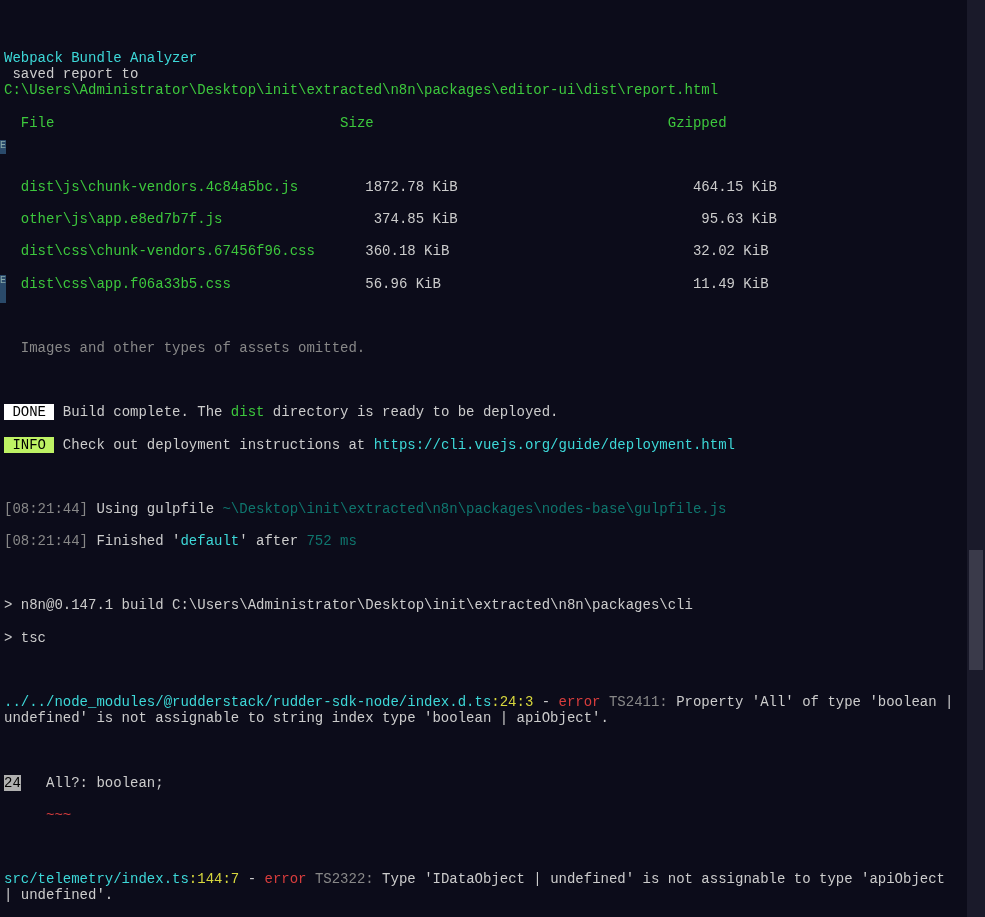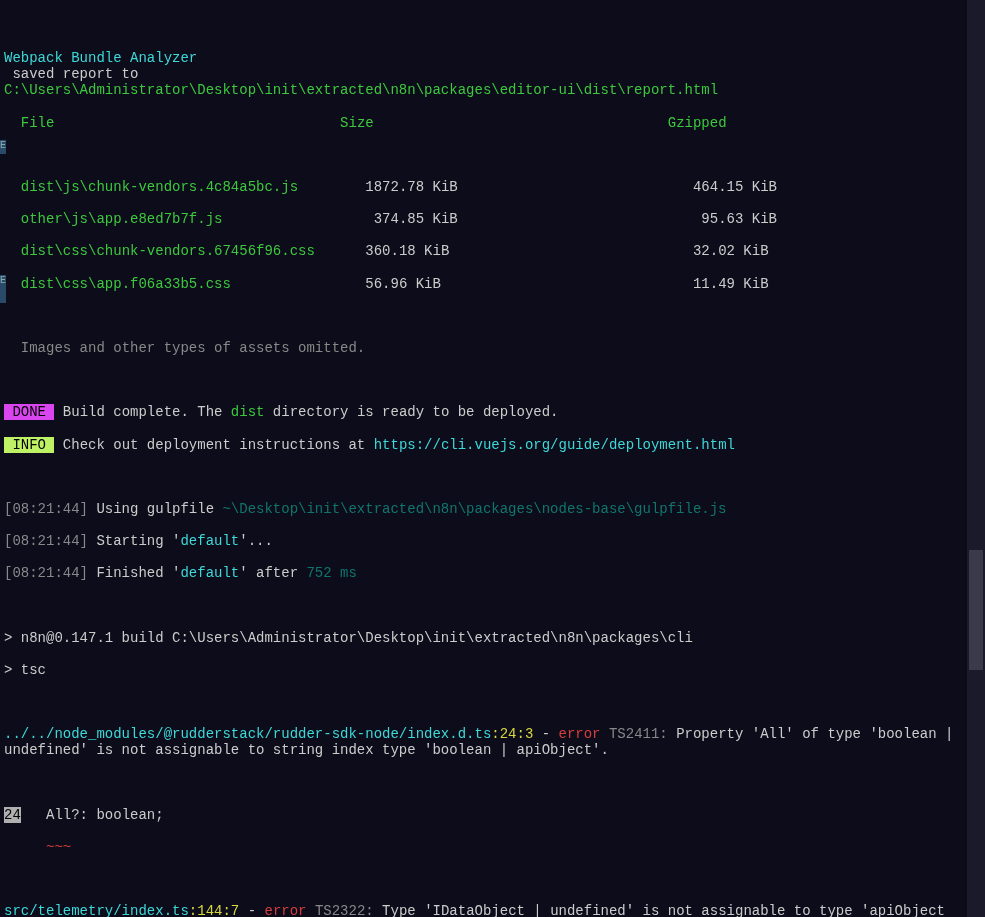--- a/index.html
+++ b/index.html
@@ -36,21 +36,21 @@
     width: 14px;
     height: 120px;
     background: #3a3a4a;
   }
   .cyan { color: #3dd8d8; }
   .green { color: #3dc83d; }
   .yellow { color: #d8d83d; }
   .red { color: #d83d3d; }
   .magenta { color: #0f766e; }
   .grey { color: #888888; }
-  .bg-green { background: #d946ef; color: #000000; }
+  .bg-green { background: #ffffff; color: #000000; }
   .bg-blue { background: #bef264; color: #000000; }
   .bg-grey { background: #b0b0b0; color: #000000; }
   .underline-red { color: #d83d3d; }
   .left-edge {
     position: absolute;
     left: 0;
     top: 0;
     height: 100%;
     width: 6px;
   }
@@ -76,21 +76,20 @@
 <span style="display: block;">  <span class="green">other\js\app.e8ed7b7f.js</span>                  <span>374.85 KiB</span>                             <span>95.63 KiB</span></span>
 <span style="display: block;">  <span class="green">dist\css\chunk-vendors.67456f96.css</span>      <span>360.18 KiB</span>                             <span>32.02 KiB</span></span>
 <span style="display: block;">  <span class="green">dist\css\app.f06a33b5.css</span>                <span>56.96 KiB</span>                              <span>11.49 KiB</span></span>
 <span style="display: block;"> </span>
 <span class="grey" style="display: block;">  <span>Images and other types of assets omitted.</span></span>
 <span style="display: block;"> </span>
 <span style="display: block;"><span class="bg-green"> DONE </span><span> Build complete. The </span><span class="green">dist</span><span> directory is ready to be deployed.</span></span>
 <span style="display: block;"><span class="bg-blue"> INFO </span><span> Check out deployment instructions at </span><span class="cyan">https://cli.vuejs.org/guide/deployment.html</span></span>
 <span style="display: block;"> </span>
 <span style="display: block;"><span class="grey">[08:21:44]</span><span> Using gulpfile </span><span class="magenta">~\Desktop\init\extracted\n8n\packages\nodes-base\gulpfile.js</span></span>
-<span style="display: block;"><span class="grey">[08:21:44]</span><span> Starting '</span><span class="cyan">default</span><span>'...</span></span>
 <span style="display: block;"><span class="grey">[08:21:44]</span><span> Finished '</span><span class="cyan">default</span><span>' after </span><span class="magenta">752 ms</span></span>
 <span style="display: block;"> </span>
 <span style="display: block;">&gt; n8n@0.147.1 build C:\Users\Administrator\Desktop\init\extracted\n8n\packages\cli</span>
 <span style="display: block;">&gt; tsc</span>
 <span style="display: block;"> </span>
 <span style="white-space: pre-wrap; display: block;"><span class="cyan">../../node_modules/@rudderstack/rudder-sdk-node/index.d.ts</span><span class="yellow">:24:3</span><span> - </span><span class="red">error</span><span class="grey"> TS2411:</span><span> Property 'All' of type 'boolean | undefined' is not assignable to string index type 'boolean | apiObject'.</span></span>
 <span style="display: block;"> </span>
 <span style="display: block;"><span class="bg-grey">24</span><span>   All?: boolean;</span></span>
 <span style="display: block;">  <span class="underline-red">   ~~~</span></span>
 <span style="display: block;"> </span>

